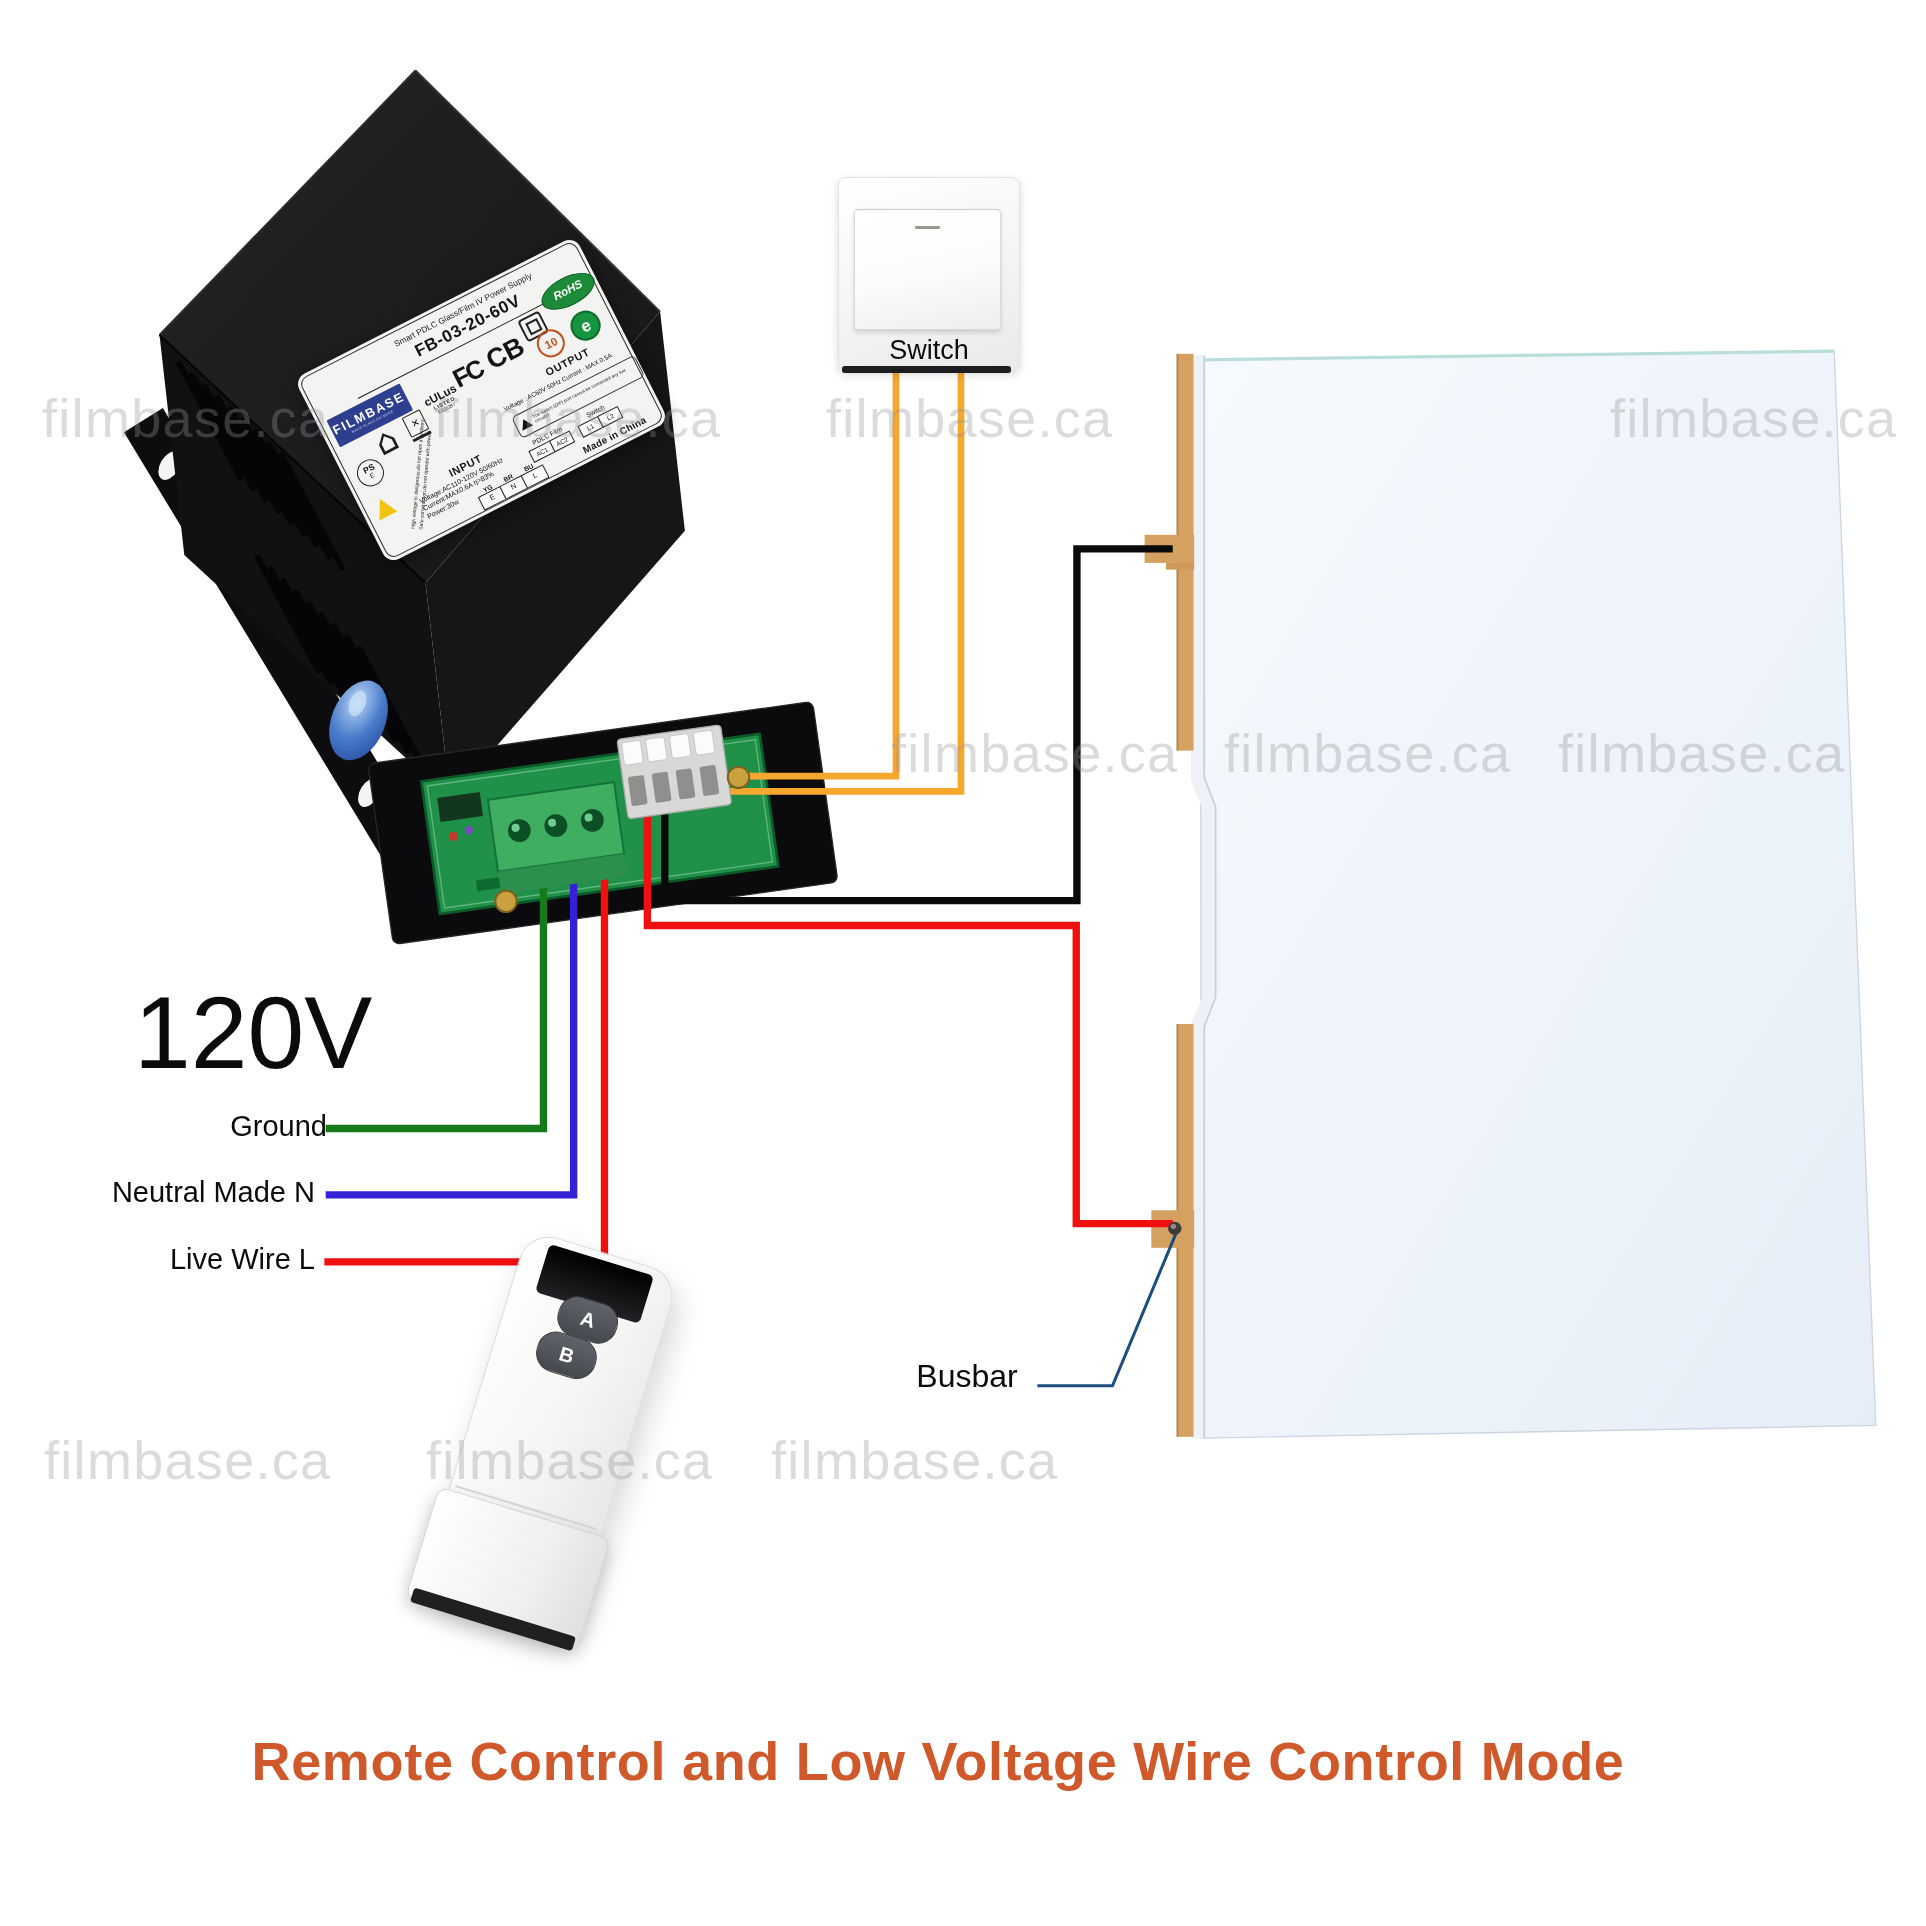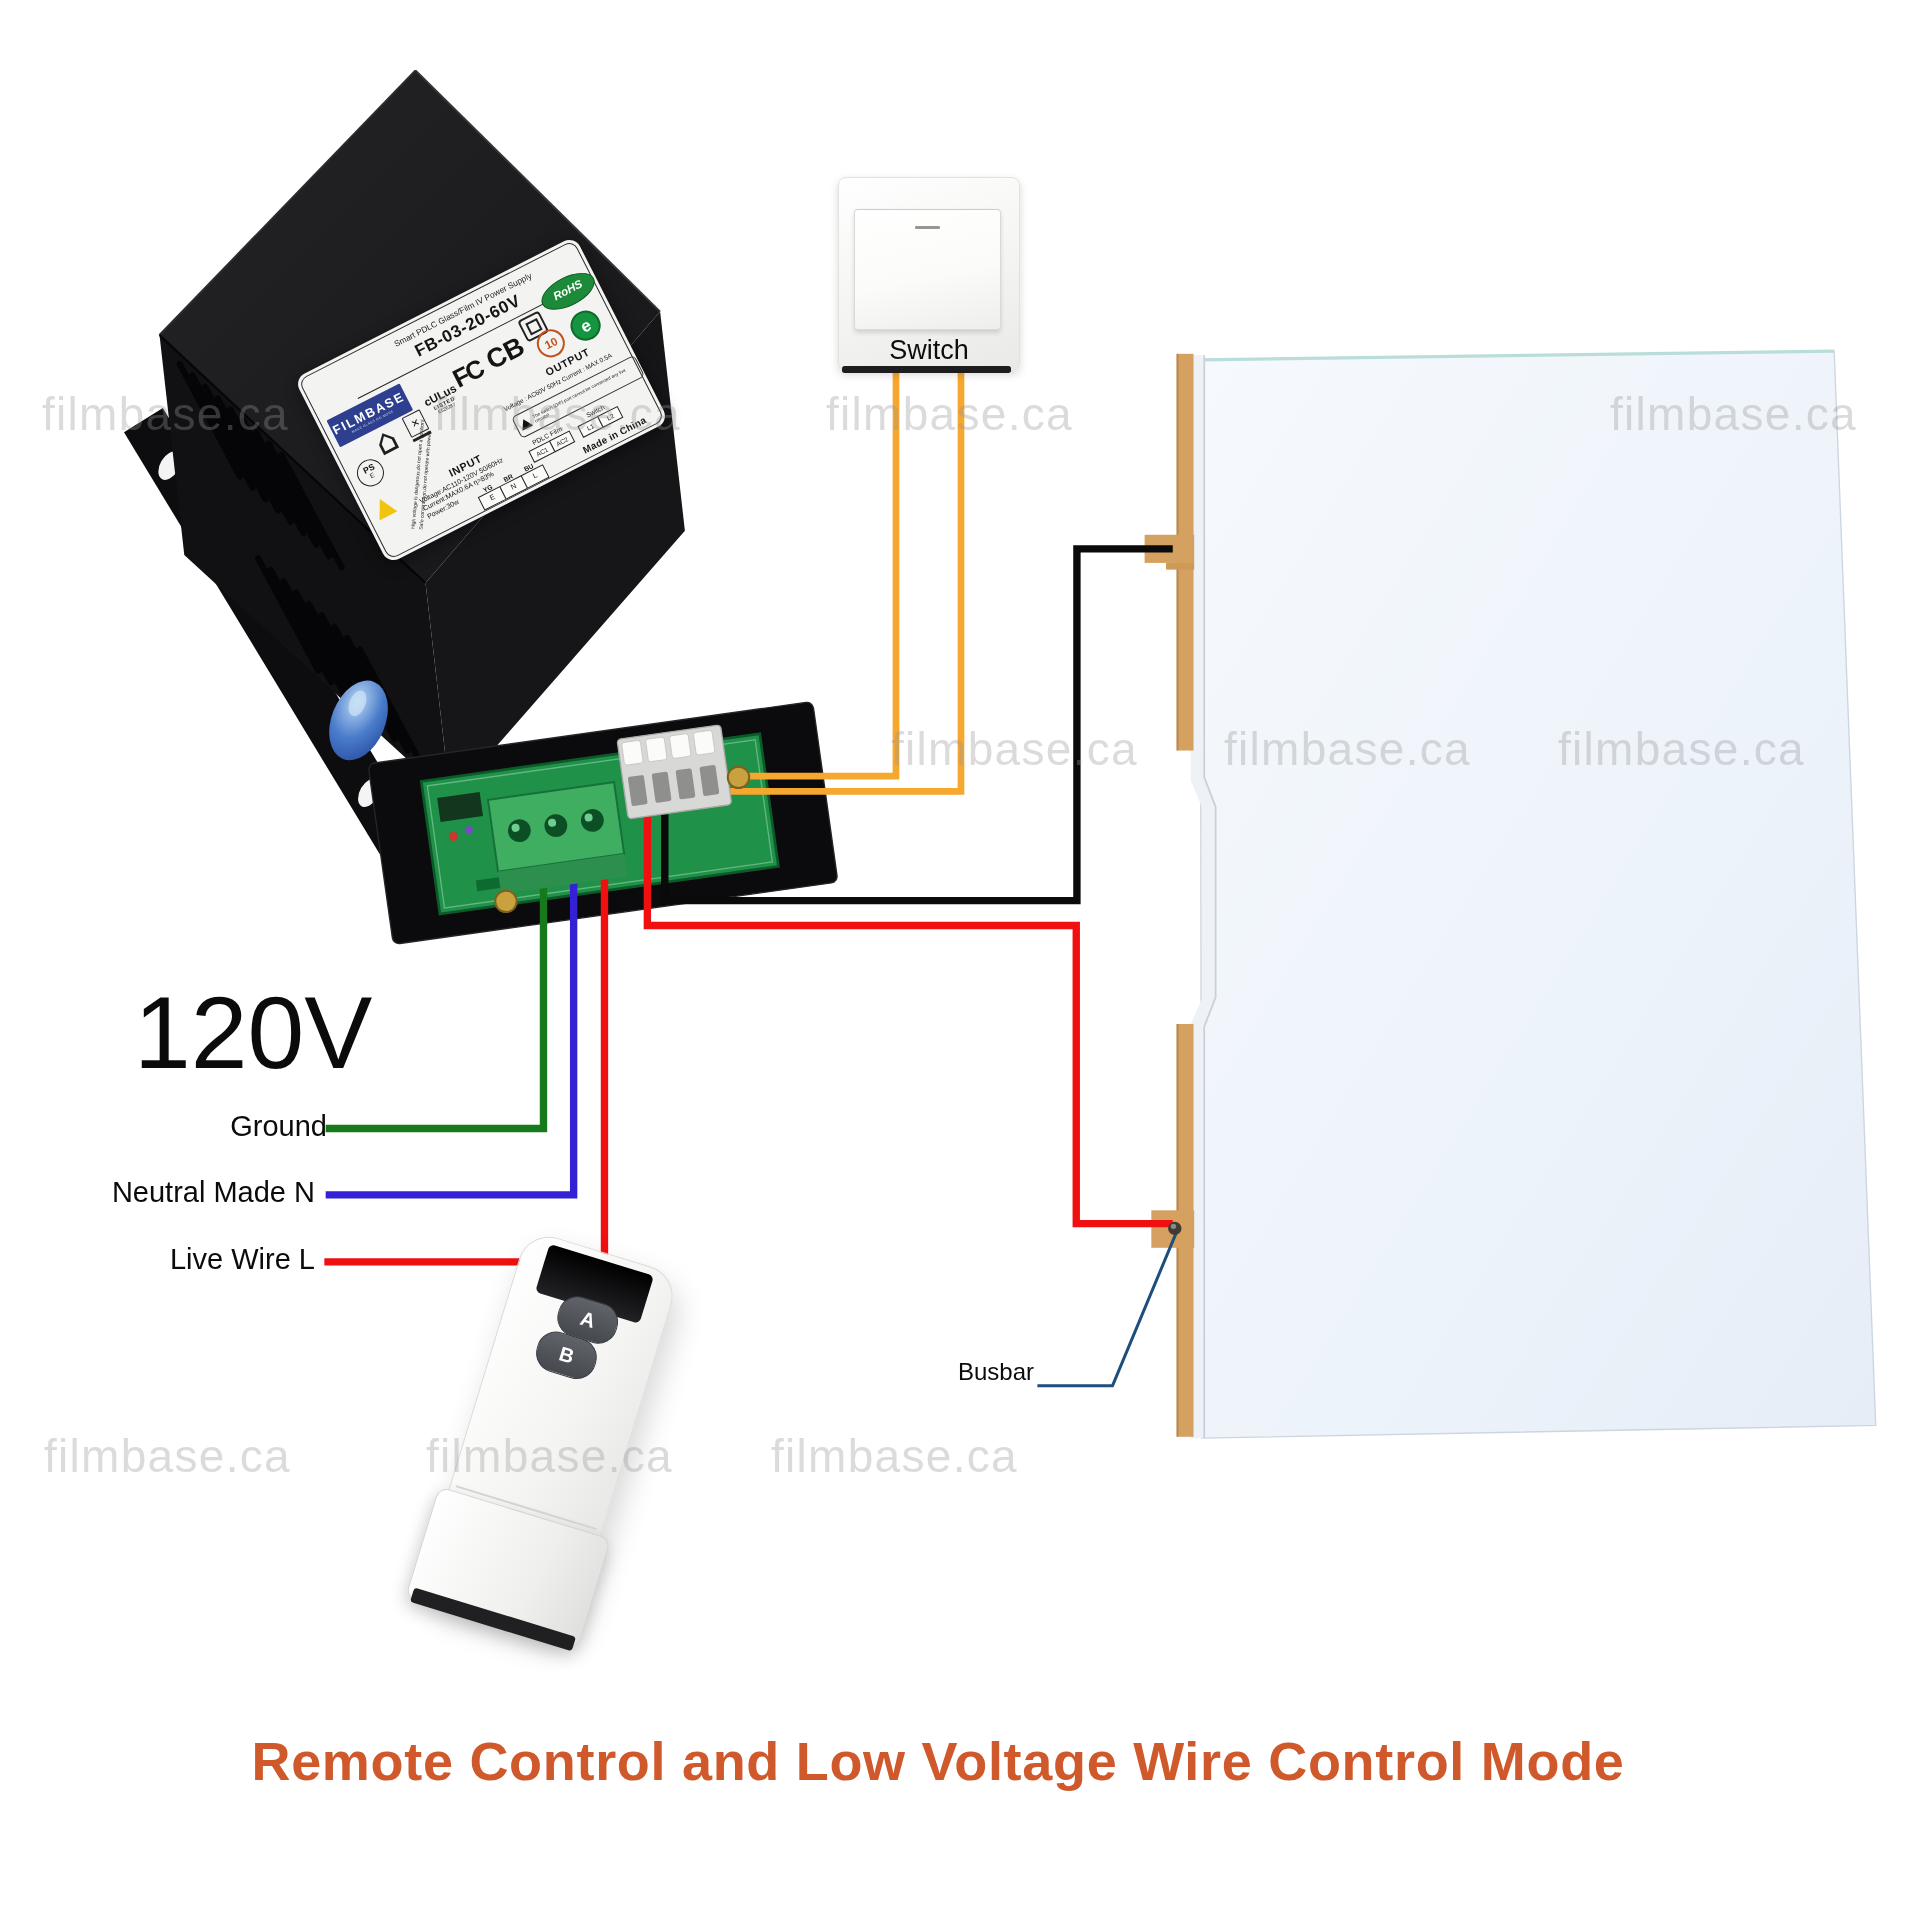--- a/index.html
+++ b/index.html
@@ -1,26 +1,26 @@
 <!DOCTYPE html>
 <html style="font-size:10.7px"><head>
 <meta charset="utf-8">
 <style>
   html,body{margin:0;padding:0;background:#ffffff;}
   body{font-family:"Liberation Sans", sans-serif;}
   #canvas{position:relative;width:1926px;height:1926px;background:#ffffff;overflow:hidden;}
   #scene{position:absolute;left:0;top:0;}
 
   
-  .wm{position:absolute;font-size:46px;color:rgba(150,150,150,0.34);letter-spacing:1.3px;white-space:nowrap;}
+  .wm{position:absolute;font-size:54px;color:rgba(150,150,150,0.34);letter-spacing:1.3px;white-space:nowrap;}
 
   
   .bigv{position:absolute;font-size:102px;color:#0b0b0b;white-space:nowrap;}
   .wire-lab{position:absolute;font-size:29px;color:#0b0b0b;text-align:right;white-space:nowrap;}
-  .busbar-lab{position:absolute;font-size:24px;color:#0b0b0b;text-align:right;width:134px;}
+  .busbar-lab{position:absolute;font-size:32px;color:#0b0b0b;text-align:center;width:134px;}
   .glass-lab{position:absolute;left:1312px;top:870px;width:402px;text-align:center;
              font-size:43px;font-weight:bold;font-style:italic;color:#383d45;letter-spacing:0.7px;}
   .title{position:absolute;left:0;top:1730px;width:1876px;text-align:center;
          font-size:54px;font-weight:bold;color:#d0592b;letter-spacing:0.7px;}
 
   
   .switch-plate{position:absolute;left:838px;top:177px;width:180px;height:192px;border-radius:8px;
       background:linear-gradient(160deg,#ffffff,#f4f4f2 55%,#e9e9e7);
       border:0.7px solid #e2e2de;box-shadow:0 3.4px 8px rgba(0,0,0,0.15);}
   .switch-btn{position:absolute;left:14.7px;top:31px;width:145px;height:119px;border-radius:4px;

